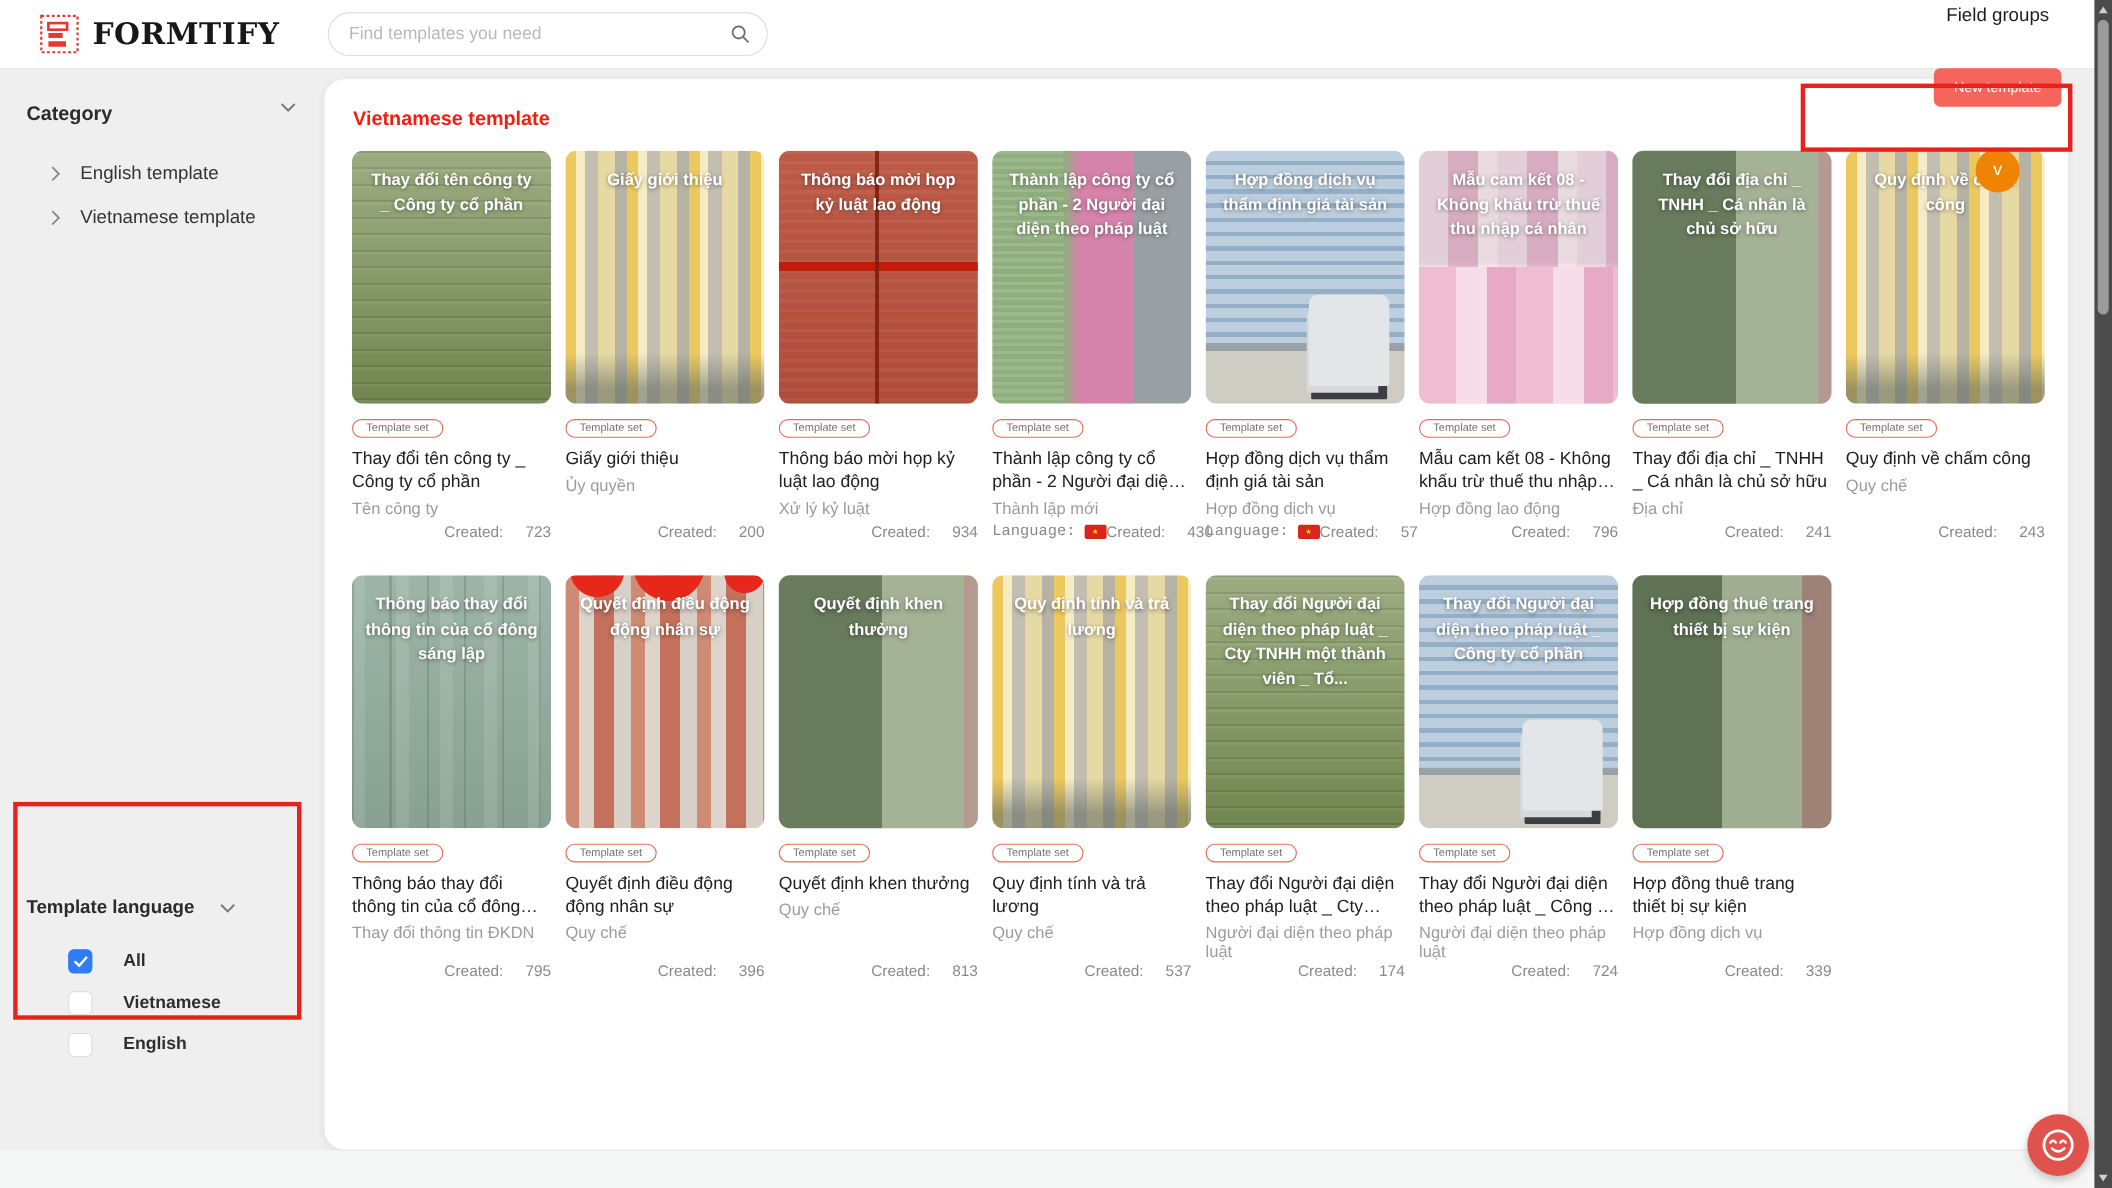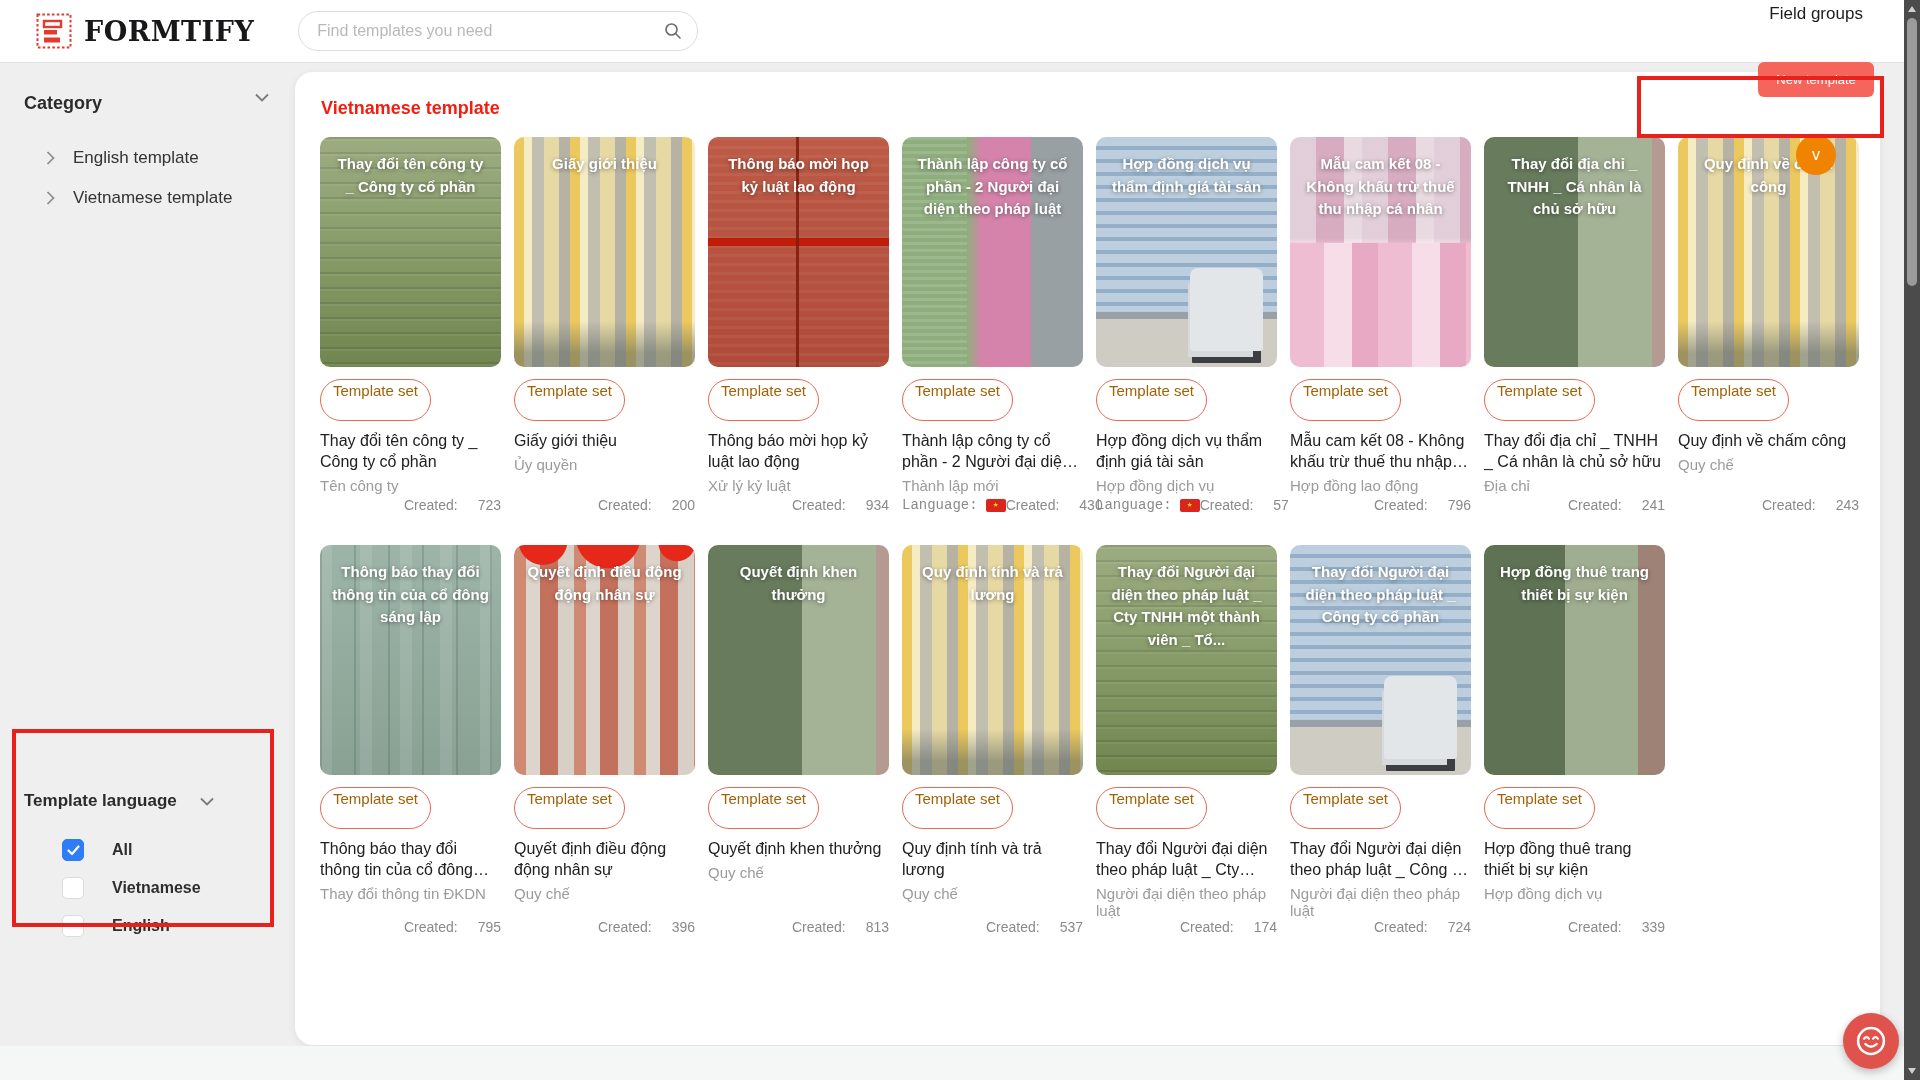--- a/index.html
+++ b/index.html
@@ -26,21 +26,21 @@
             display:flex; align-items:center; justify-content:center; font-size:16px; cursor:pointer; }
 
   
   .sidebar { position:absolute; top:63px; left:0; width:295px; height:1017px; }
   .side-head { display:flex; align-items:flex-start; justify-content:space-between;
                margin:30px 26px 0 24px; font-size:18px; font-weight:bold; color:#2b2b2b; cursor:pointer; }
   .side-list { margin-top:24px; }
   .side-item { display:flex; align-items:center; gap:18px; padding:10px 0 10px 46px;
                font-size:17px; color:#333; cursor:pointer; }
 
-  .lang-panel { position:absolute; left:12px; top:709px; width:218px; height:198px; padding:19px 16px 0 12px; }
+  .lang-panel { position:absolute; left:12px; top:733px; width:218px; height:198px; padding:19px 16px 0 12px; }
   .lang-head { display:flex; align-items:center; justify-content:space-between;
                font-size:17px; font-weight:bold; color:#2b2b2b; cursor:pointer; }
   .lang-rows { margin-top:20px; margin-left:38px; }
   .lang-row { display:flex; align-items:center; gap:28px; height:38px; cursor:pointer;font-weight:bold; }
   .cbx { width:22px; height:22px; border-radius:5px; background:#fff; border:1px solid #dcdcdc;
          display:flex; align-items:center; justify-content:center; }
   .cbx.checked { background:#2e7cf6; border-color:#2e7cf6; }
   .lang-row span.lbl { font-size:16px; color:#2e2e2e; }
 
   
@@ -56,22 +56,22 @@
   .sort-value { cursor:pointer; }
 
   .grid { position:absolute; left:25px; top:65px; display:grid;
           grid-template-columns:repeat(8, 181px); column-gap:13px; row-gap:30px; }
   .card { width:181px; min-height:356px; display:flex; flex-direction:column; cursor:pointer; }
   .card-img { height:230px; border-radius:10px; overflow:hidden; position:relative; flex:none; }
   .overlay-title { position:relative; z-index:2; padding:16px 12px 0; text-align:center; color:#fff;
                    font-weight:bold; font-size:15px; line-height:1.5;
                    text-shadow:0 1px 4px rgba(0,0,0,.45); }
   .badge-row { margin-top:12px; }
-  .badge { display:inline-block; color:#a16207; border:1.5px solid #e86a55; border-radius:999px;
-           padding:2px 12px 21px; font-size:15px; }
+  .badge { display:inline-block; color:#737373; border:1.5px solid #e86a55; border-radius:999px;
+           padding:2px 12px 2px; font-size:10px; }
   .card-title { margin-top:9px; font-size:16px; color:#202020; line-height:1.32;
                 display:-webkit-box; -webkit-line-clamp:2; -webkit-box-orient:vertical;
                 overflow:hidden; max-height:44px; }
   .card-sub { margin-top:5px; font-size:15px; color:#9b9b9b; min-height:20px; }
   .card-stats { margin-top:auto; display:flex; align-items:center; font-size:14px; color:#8a8a8a; padding-bottom:2px; }
   .lang { display:flex; align-items:center; gap:8px;font-family:Liberation Mono, monospace; }
   .flag { width:20px; height:13px; background:#da251d; border-radius:2px; display:inline-flex;
           align-items:center; justify-content:center; color:#ffde00; font-size:9px; line-height:1; }
   .created { margin-left:auto; display:flex; gap:20px; }
 

